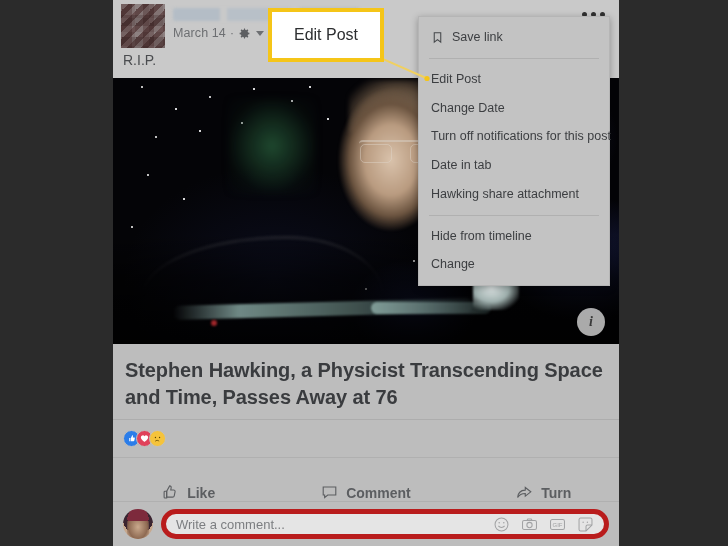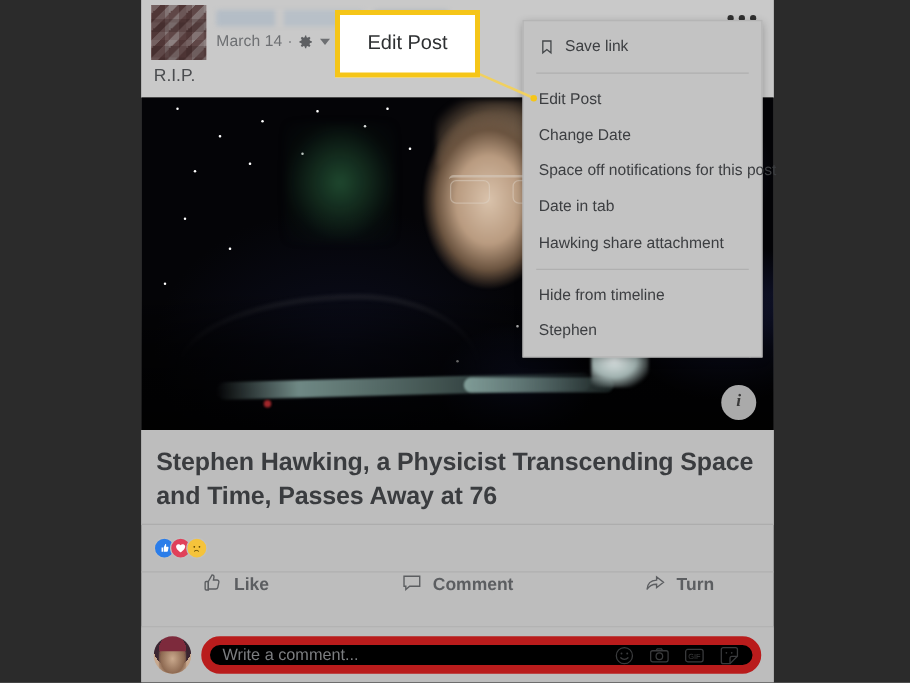--- a/index.html
+++ b/index.html
@@ -177,21 +177,21 @@
   .rx-wrap { position:absolute; left:10px; top:10px; display:flex; }
   .rx { width:17px;height:17px;border-radius:50%; border:1.5px solid #c0c0c0; display:flex;align-items:center;justify-content:center;font-size:9px;color:#fff; margin-left:-4px;}
   .rx:first-child{ margin-left:0; }
   .rx-like{ background:#2b7de9; }
   .rx-love{ background:#e0415a; }
   .rx-sad{ background:#f5c33b; color:#7a5a00; font-size:10px; }
 
   
   .actions {
     position: absolute; left: 0; top: 458px; width: 506px; height: 44px;
-    display: flex; align-items: flex-start;
+    display: flex; align-items: flex-end;
     border-bottom: 1px solid #b0b0b0;
     gap: 26px;
   }
   .act {
     flex: 1; display:flex; align-items:center; justify-content:center; gap:8px;
     font-size:14px; font-weight:bold; color:#5c5e61; cursor:pointer;
   }
   .act svg { display:block; }
 
   
@@ -204,22 +204,22 @@
     width: 30px; height: 30px; border-radius:50%;
     background: radial-gradient(circle at 50% 32%, #7d2a3c 0 42%, #3a2430 42% 60%, #c7a88e 60% 100%);
     overflow:hidden; position:relative; flex:0 0 auto;
   }
   .cavatar::after{
     content:""; position:absolute; left:4px; top:12px; width:22px;height:20px;
     background: radial-gradient(ellipse at 50% 30%, #caa98d 0%, #8e6a52 60%, rgba(60,40,32,0) 85%);
   }
   .cinput {
     flex:1; margin-left:8px; height:30px; border-radius:16px;
-    border:7px solid #b91c1c; background:#000000;
-    display:flex; align-items:flex-start; padding: 0 10px;
+    border:5px solid #b91c1c; background:#e5e5e5;
+    display:flex; align-items:center; padding: 0 10px;
     font-size:13px; color:#7c7e81;
   }
   .cicons { display:flex; gap:11px; margin-left:auto; align-items:center; }
   .cic { width:17px;height:17px; opacity:.55; }
 
   
   .menu {
     position: absolute; left: 418px; top: 16px; width: 192px;
     background: #c3c3c3;
     border: 1px solid #b5b5b5;
@@ -433,36 +433,36 @@
 
     <div class="msep"></div>
 
     <div class="mi">
       <span>Edit Post</span>
     </div>
     <div class="mi">
       <span>Change Date</span>
     </div>
     <div class="mi">
-      <span>Space off notifications for this post</span>
+      <span>Turn off notifications for this post</span>
     </div>
     <div class="mi">
       <span>Date in tab</span>
     </div>
     <div class="mi">
       <span>Hawking share attachment</span>
     </div>
 
     <div class="msep"></div>
 
     <div class="mi">
       <span>Hide from timeline</span>
     </div>
     <div class="mi">
-      <span>Stephen</span>
+      <span>Change</span>
     </div>
   </div>
 
   <div class="callout">
     <span>Edit Post</span>
   </div>
 
 </div>
 
 </body></html>

